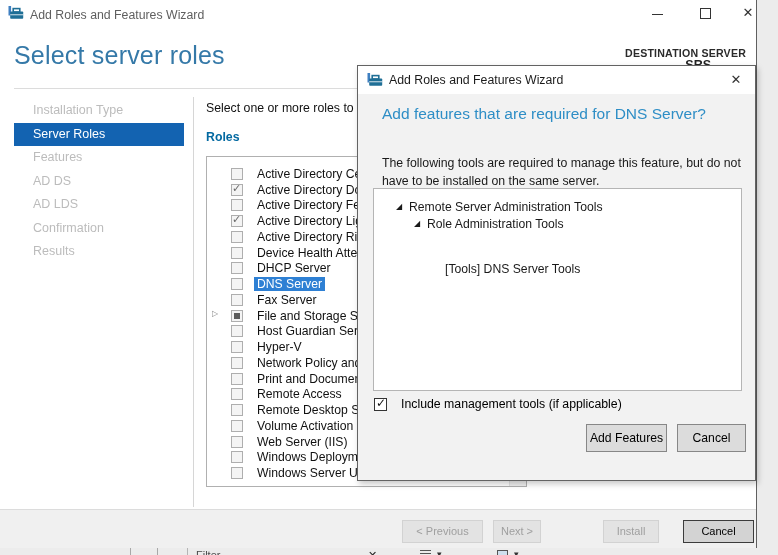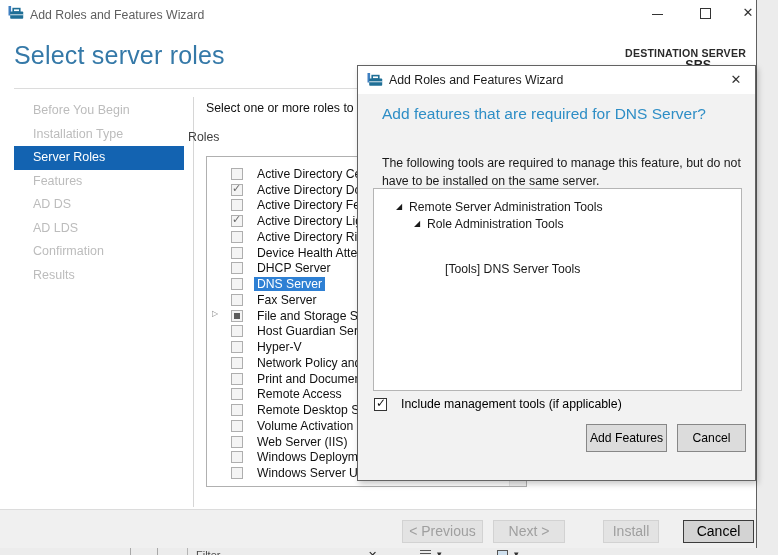--- a/index.html
+++ b/index.html
@@ -29,39 +29,39 @@
   #dest-label{position:absolute;right:10px;top:47px;font-size:10.6px;font-weight:bold;color:#2b2b2b;letter-spacing:.2px;}
   #dest-partial{position:absolute;right:45px;top:58px;height:7px;overflow:hidden;font-size:12.5px;font-weight:bold;color:#222;}
   #header-divider{position:absolute;left:14px;top:88px;width:742px;height:1px;background:#dcdcdc;}
   
   #sidebar{position:absolute;left:14px;top:99px;width:170px;}
   .side-item{height:23.5px;line-height:23.5px;padding-left:19px;font-size:12.5px;color:#bcbcbc;white-space:nowrap;cursor:default;}
   .side-item.selected{background:var(--side-sel,#1363b1);color:#fff;}
   #side-divider{position:absolute;left:193px;top:97px;width:1px;height:410px;background:#d6d6d6;}
   
   #intro-line{position:absolute;left:206px;top:101px;width:330px;white-space:nowrap;overflow:hidden;color:#111;}
-  #roles-label{position:absolute;left:188px;top:130px;font-weight:normal;color:#404040;}
+  #roles-label{position:absolute;left:206px;top:130px;font-weight:bold;color:#0369a1;}
   #roles-listbox{position:absolute;left:206px;top:156px;width:321px;height:331px;background:#fff;border:1px solid #b0b0b0;box-sizing:border-box;overflow:hidden;}
   #roles-rows{position:absolute;left:0;top:9px;right:17px;}
   .role-row{position:relative;height:15.75px;display:flex;align-items:center;padding-left:24px;white-space:nowrap;}
   .role-expander{position:absolute;left:5px;top:1px;font-family:"DejaVu Sans",sans-serif;font-size:8px;color:#8a8a8a;}
   .role-cb{flex:0 0 auto;width:12px;height:12px;box-sizing:border-box;background:#f4f4f4;border:1px solid #aeaeae;position:relative;}
   .role-cb .chk{position:absolute;left:0px;top:-3px;font-family:"DejaVu Sans",sans-serif;font-size:11px;color:#6a6a6a;}
   .role-cb .part{position:absolute;left:2px;top:2px;width:6px;height:6px;background:#5c5c5c;}
   .role-label{margin-left:11px;font-size:12.2px;color:#111;padding:0 3px;}
   .role-label.selected{background:var(--list-sel,#2e80d4);color:#ffffff;}
   #roles-scrollbar{position:absolute;right:0;top:0;bottom:0;width:16px;background:#f0f0f0;border-left:1px solid #e3e3e3;}
   .sb-btn{position:absolute;left:0;width:16px;height:16px;background:#f0f0f0;text-align:center;font-size:6px;color:#5f5f5f;line-height:16px;font-family:"DejaVu Sans",sans-serif;}
   .sb-up{top:0;} .sb-down{bottom:0;border-top:1px solid #dcdcdc;}
   
   #footer{position:absolute;left:0;top:509px;width:756px;height:38px;background:#f0f0f0;border-top:1px solid #dcdcdc;}
-  .btn{position:absolute;top:10px;height:23px;box-sizing:border-box;text-align:center;font-size:14px;line-height:21px;cursor:default;}
+  .btn{position:absolute;top:10px;height:23px;box-sizing:border-box;text-align:center;font-size:11px;line-height:21px;cursor:default;}
   .btn.disabled{background:#e3e3e3;border:1px solid #d2d2d2;color:#9f9f9f;}
   .btn.default{background:#d3d3d3;border:1px solid #3c3c3c;color:#000;}
-  #btn-previous{left:402px;width:81px;} #btn-next{left:493px;width:72px;}
+  #btn-previous{left:402px;width:81px;} #btn-next{left:493px;width:48px;}
   #btn-install{left:603px;width:56px;} #btn-cancel-main{left:683px;width:71px;}
   
   #modal{
     position:absolute;left:357px;top:65px;width:399px;height:416px;background:#f2f2f2;
     border:1px solid #636363;box-sizing:border-box;z-index:10;
     box-shadow:2px 3px 6px rgba(0,0,0,.22);
   }
   #modal-titlebar{position:absolute;left:0;top:0;right:0;height:28px;background:#fff;}
   #modal-title{position:absolute;left:31px;top:7px;font-size:12.3px;color:#1b1b1b;white-space:nowrap;}
   #modal-close{position:absolute;right:6px;top:1px;width:26px;height:26px;text-align:center;}
@@ -107,21 +107,20 @@
       <span class="ctl ctl-max"><span class="glyph-max"></span></span>
       <span class="ctl ctl-close"><span class="glyph-x">✕</span></span>
     </div>
 
     <div id="page-heading">Select server roles</div>
     <div id="dest-label">DESTINATION SERVER</div>
     <div id="dest-partial">SRS</div>
     <div id="header-divider"></div>
 
     <div id="sidebar">
-        <div class="side-item">Before You Begin</div>
         <div class="side-item">Installation Type</div>
         <div class="side-item selected">Server Roles</div>
         <div class="side-item">Features</div>
         <div class="side-item">AD DS</div>
         <div class="side-item">AD LDS</div>
         <div class="side-item">Confirmation</div>
         <div class="side-item">Results</div>
       </div>
     <div id="side-divider"></div>
 

